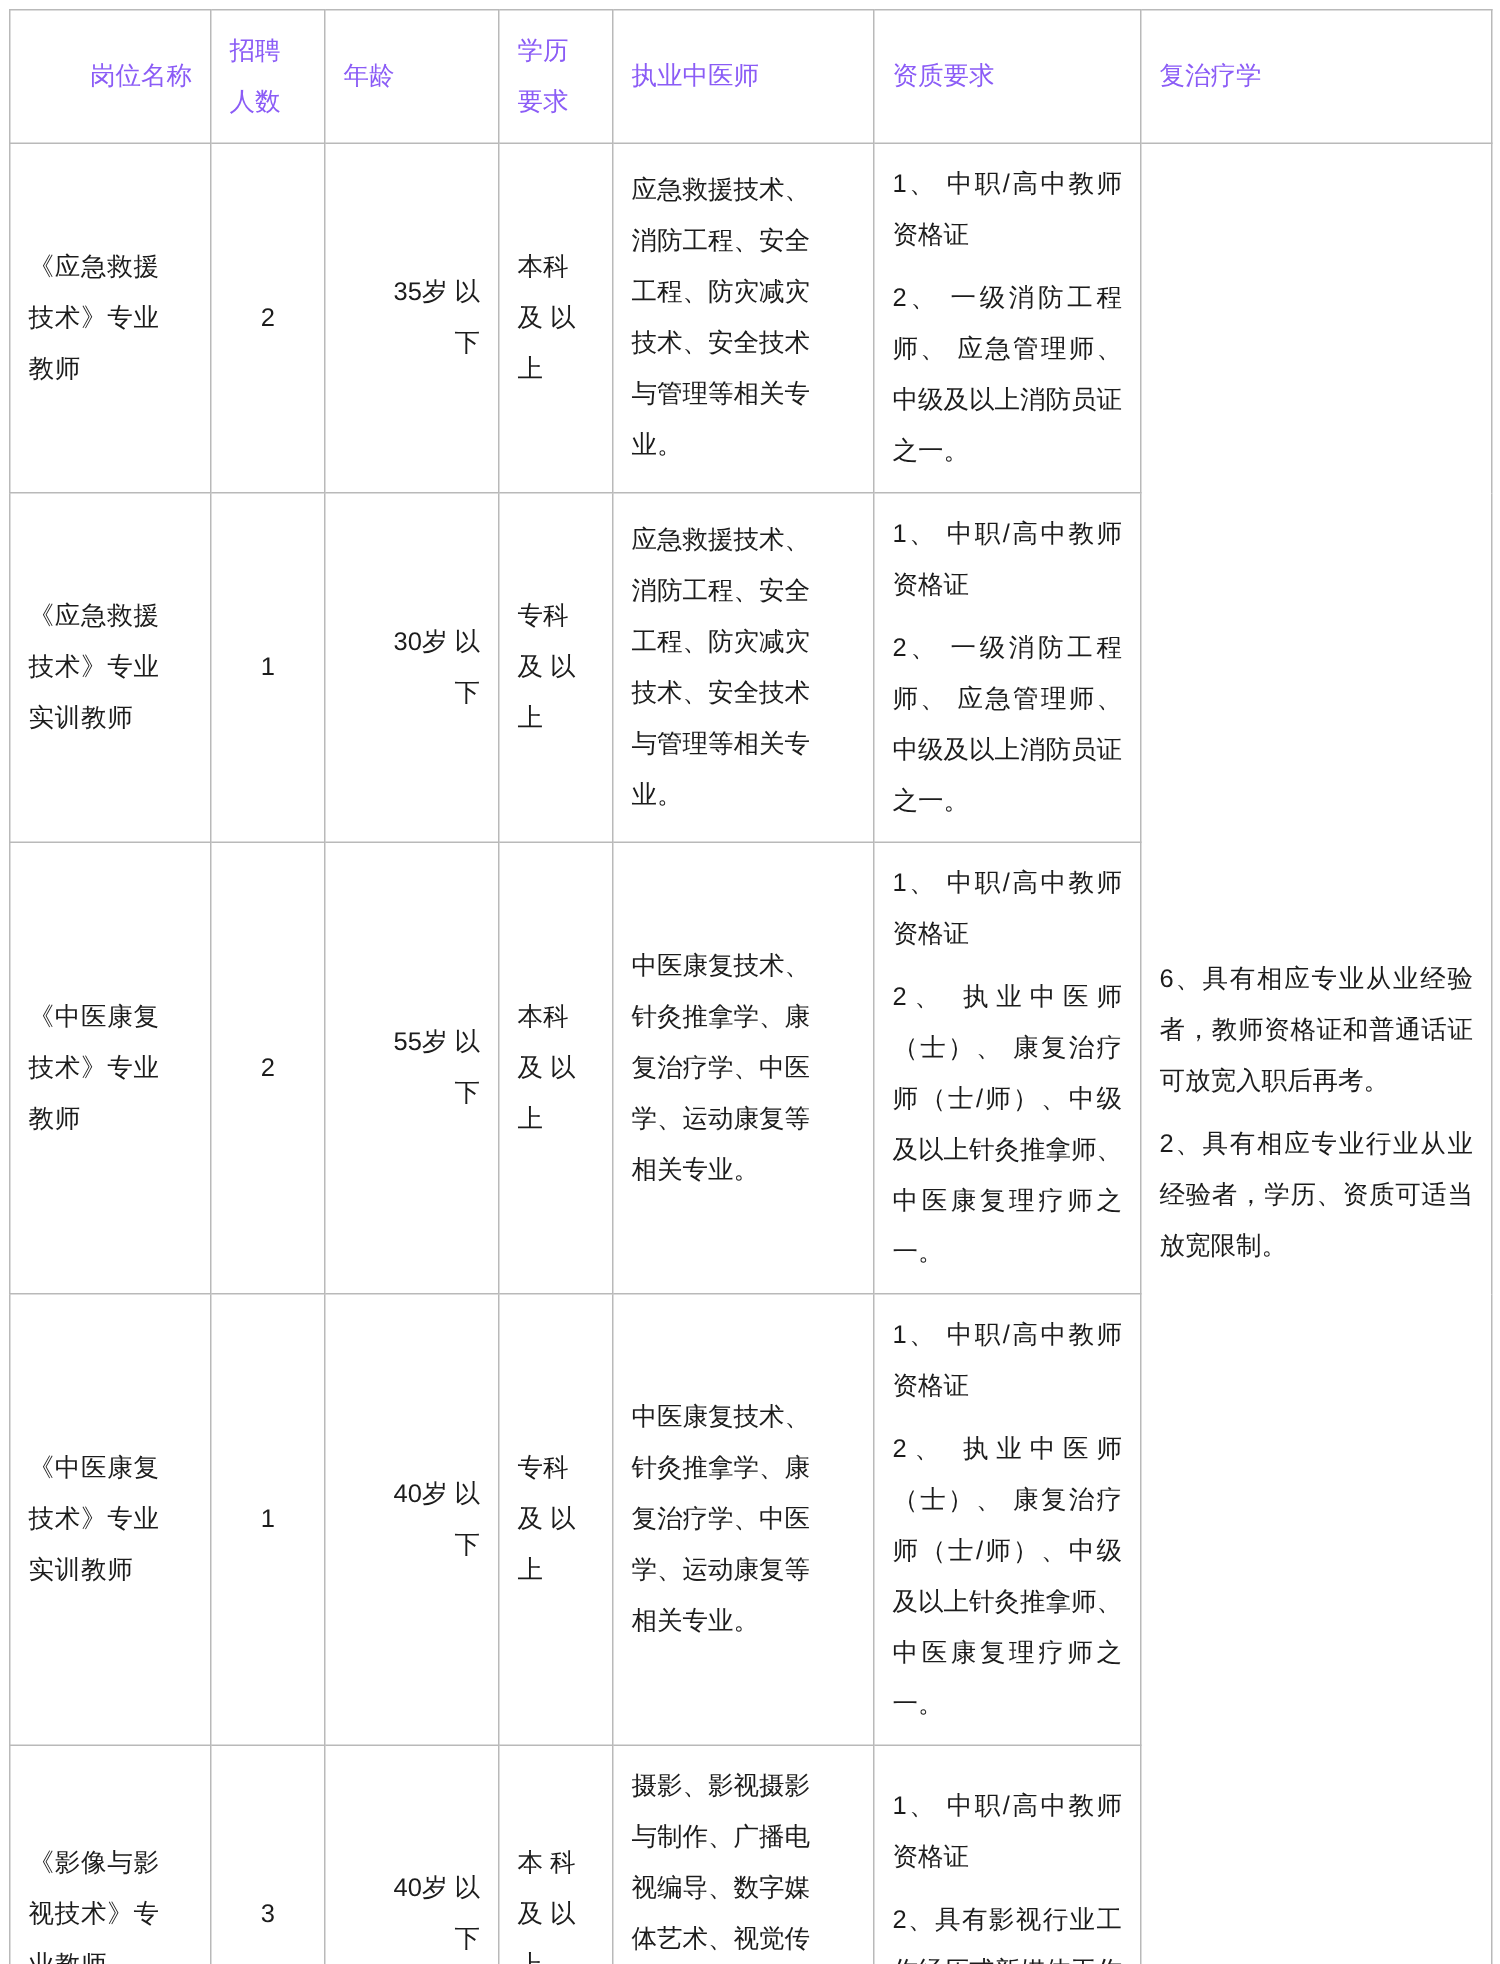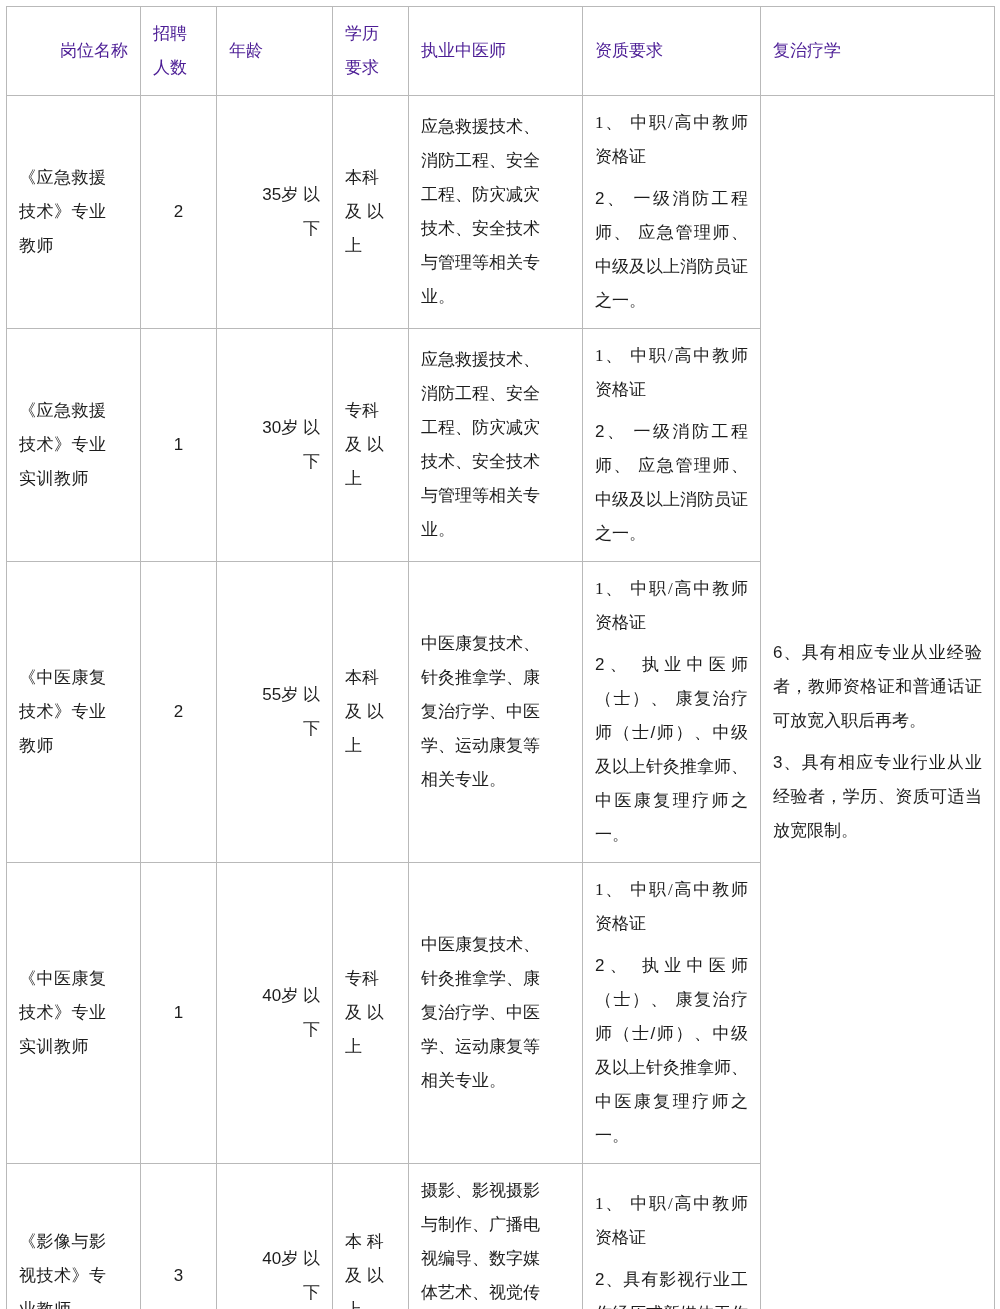--- a/index.html
+++ b/index.html
@@ -41,21 +41,21 @@
     line-height: 2.0;
     padding: 10px 12px;
     box-sizing: border-box;
   }
   thead th {
     height: 88px;
     font-size: 17px;
     line-height: 1.7;
     text-align: left;
     vertical-align: middle;
-    color: #4c1d95;
+    color: #8b5cf6;
   }
   thead th.pad-left { padding-left: 14px; text-align: right; }
 
   td.name {
     text-align: left;
     letter-spacing: 0.5px;
     line-height: 2.1;
     font-size: 17px;
   }
   td.num {
@@ -80,21 +80,20 @@
   td.qual p, td.special p, td.major p {
     margin: 0;
   }
   td.qual p + p, td.special p + p {
     margin-top: 8px;
   }
   .just {
     text-align: justify;
     text-justify: inter-ideograph;
     text-align-last: left;
-    font-family: Liberation Serif, serif;
   }
   .justall {
     text-align: justify;
     text-justify: inter-ideograph;
   }
   .nowrap-cell {
     white-space: pre-line;
   }
 </style>
 </head>
@@ -140,21 +139,21 @@
 工程、防灾减灾
 技术、安全技术
 与管理等相关专
 业。</td>
         <td class="qual">
           <p class="just">1、 中职/高中教师资格证</p>
           <p class="justall">2、 一级消防工程师、 应急管理师、 中级及以上消防员证之一。</p>
         </td>
         <td class="special" rowspan="5">
           <p class="justall">6、具有相应专业从业经验者，教师资格证和普通话证可放宽入职后再考。</p>
-          <p class="justall">3、具有相应专业行业从业经验者，学历、资质可适当放宽限制。</p>
+          <p class="justall">2、具有相应专业行业从业经验者，学历、资质可适当放宽限制。</p>
         </td>
       </tr>
       <tr>
         <td class="name nowrap-cell">《应急救援
 技术》专业
 实训教师</td>
         <td class="num">1</td>
         <td class="age nowrap-cell">30岁 以
 下</td>
         <td class="edu nowrap-cell">专科

